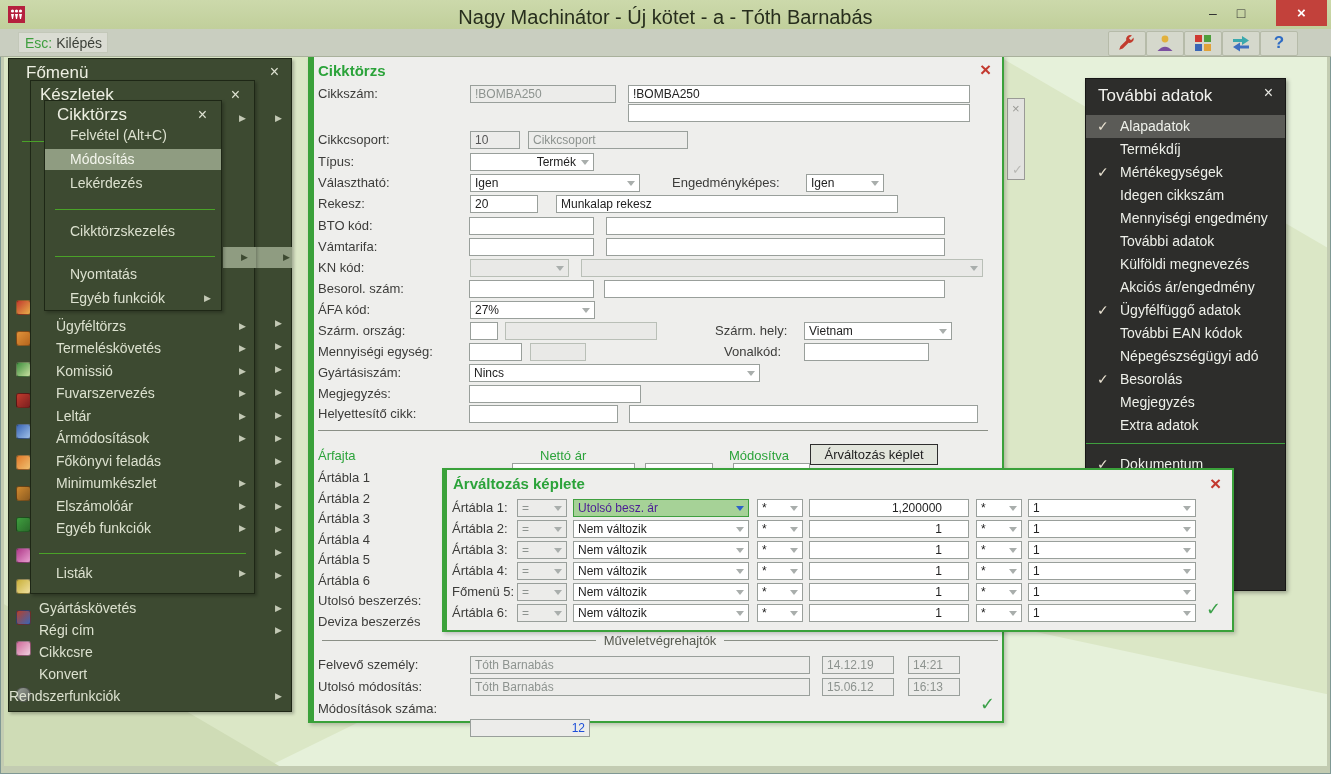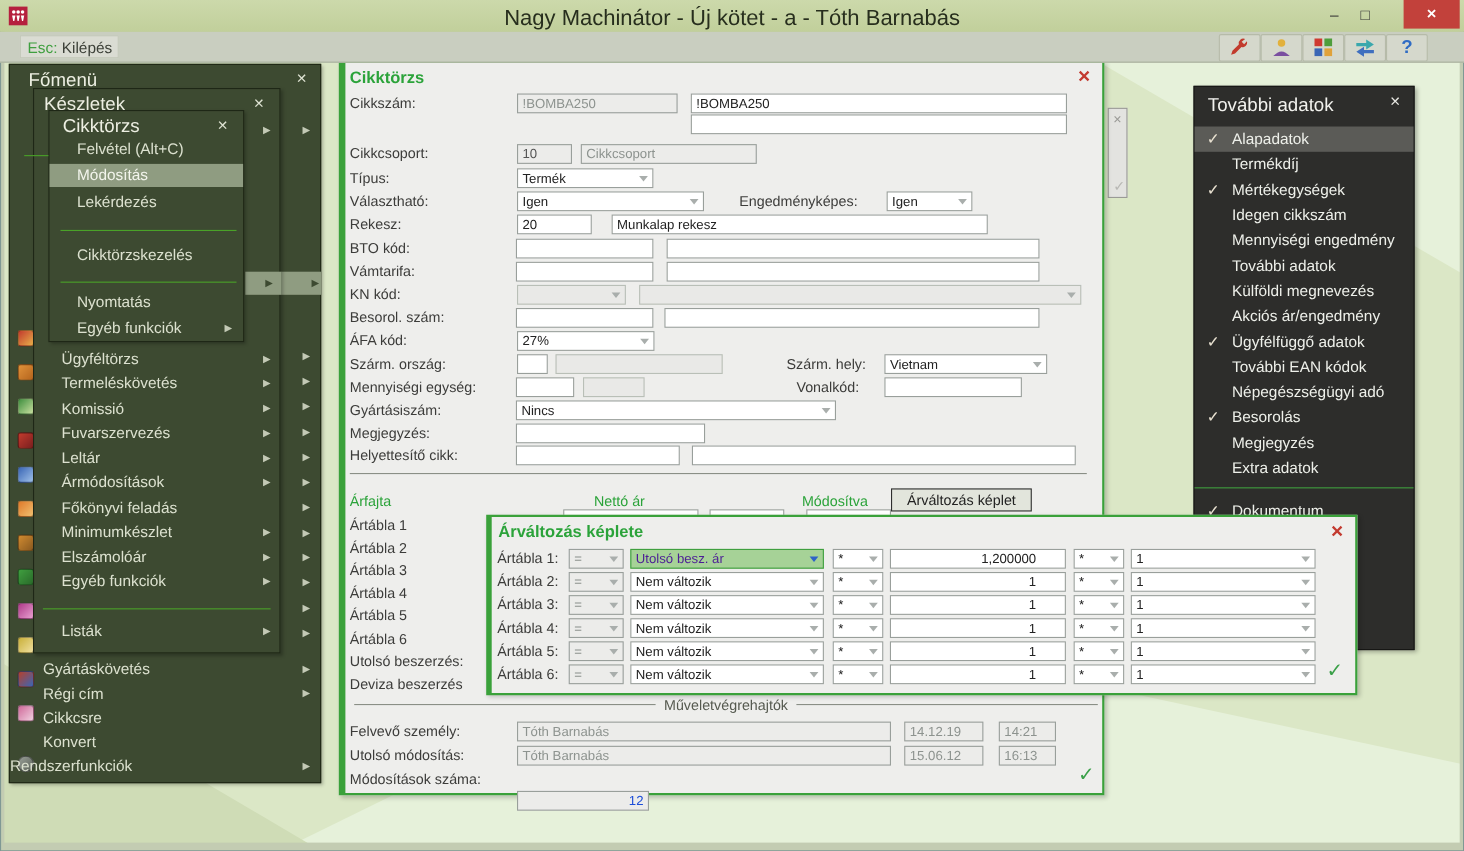--- a/index.html
+++ b/index.html
@@ -288,21 +288,21 @@
   <span class="lbl" style="left:318px;top:85px;">Cikkszám:</span>
   <div class="inp ro" style="left:470px;top:85px;width:146px;">!BOMBA250</div>
   <div class="inp" style="left:628px;top:85px;width:342px;">!BOMBA250</div>
   <div class="inp" style="left:628px;top:104px;width:342px;"></div>
 
   <span class="lbl" style="left:318px;top:131px;">Cikkcsoport:</span>
   <div class="inp ro" style="left:470px;top:131px;width:50px;color:#555;">10</div>
   <div class="inp ro" style="left:528px;top:131px;width:160px;">Cikkcsoport</div>
 
   <span class="lbl" style="left:318px;top:153px;">Típus:</span>
-  <div class="inp sel" style="left:470px;top:153px;width:124px;">
+  <div class="inp sel" style="left:470px;top:153px;width:124px;text-align:right;">
     <span>Termék</span><span class="arr"></span>
   </div>
 
   <span class="lbl" style="left:318px;top:174px;">Választható:</span>
   <div class="inp sel" style="left:470px;top:174px;width:170px;">
     <span>Igen</span><span class="arr"></span>
   </div>
   <span class="lbl" style="left:672px;top:174px;">Engedményképes:</span>
   <div class="inp sel" style="left:806px;top:174px;width:78px;">
     <span>Igen</span><span class="arr"></span>
@@ -492,21 +492,21 @@
   <div class="inp sel" style="left:1028px;top:541px;width:168px;"><span>1</span><span class="arr"></span></div>
 
   <span class="lbl" style="left:452px;top:562px;">Ártábla 4:</span>
   <div class="inp sel ro" style="left:517px;top:562px;width:50px;"><span>=</span><span class="arr"></span></div>
   <div class="inp sel" style="left:573px;top:562px;width:176px;"><span>Nem változik</span><span class="arr"></span></div>
   <div class="inp sel" style="left:757px;top:562px;width:46px;"><span>*</span><span class="arr"></span></div>
   <div class="inp" style="left:809px;top:562px;width:160px;text-align:right;padding-right:26px;">1</div>
   <div class="inp sel" style="left:976px;top:562px;width:46px;"><span>*</span><span class="arr"></span></div>
   <div class="inp sel" style="left:1028px;top:562px;width:168px;"><span>1</span><span class="arr"></span></div>
 
-  <span class="lbl" style="left:452px;top:583px;">Ártábla 5:</span>
+  <span class="lbl" style="left:452px;top:583px;">Főmenü 5:</span>
   <div class="inp sel ro" style="left:517px;top:583px;width:50px;"><span>=</span><span class="arr"></span></div>
   <div class="inp sel" style="left:573px;top:583px;width:176px;"><span>Nem változik</span><span class="arr"></span></div>
   <div class="inp sel" style="left:757px;top:583px;width:46px;"><span>*</span><span class="arr"></span></div>
   <div class="inp" style="left:809px;top:583px;width:160px;text-align:right;padding-right:26px;">1</div>
   <div class="inp sel" style="left:976px;top:583px;width:46px;"><span>*</span><span class="arr"></span></div>
   <div class="inp sel" style="left:1028px;top:583px;width:168px;"><span>1</span><span class="arr"></span></div>
 
   <span class="lbl" style="left:452px;top:604px;">Ártábla 6:</span>
   <div class="inp sel ro" style="left:517px;top:604px;width:50px;"><span>=</span><span class="arr"></span></div>
   <div class="inp sel" style="left:573px;top:604px;width:176px;"><span>Nem változik</span><span class="arr"></span></div>

